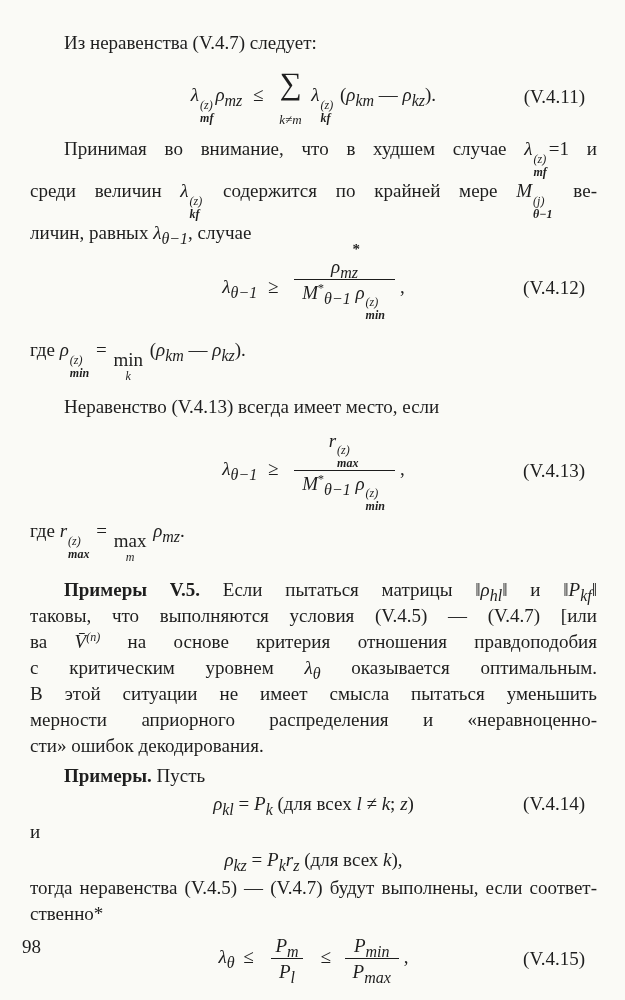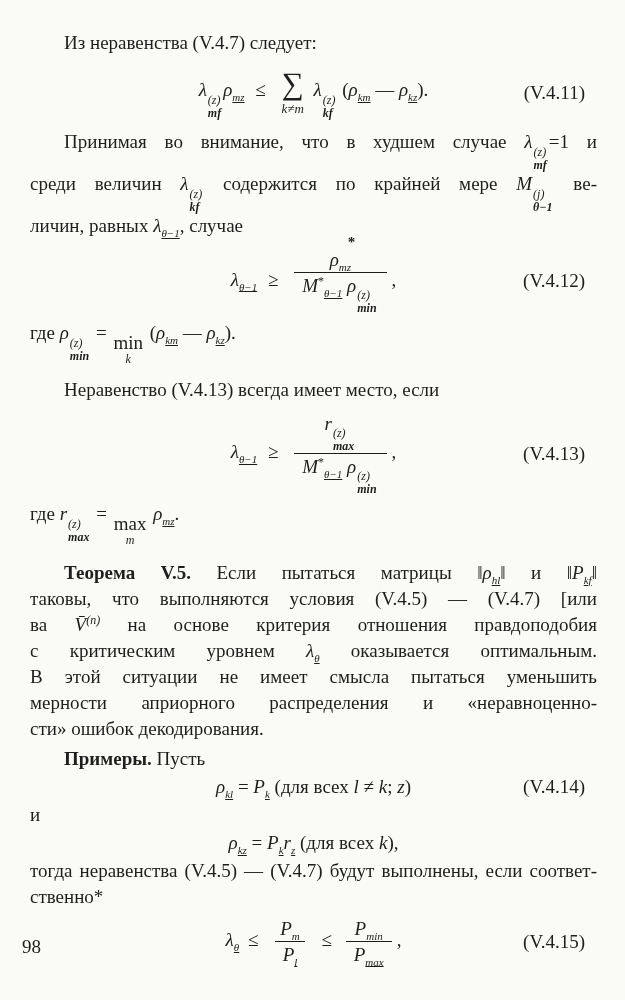--- a/index.html
+++ b/index.html
@@ -7,32 +7,32 @@
     width:625px;height:1000px;box-sizing:border-box;
     background:#fafaf6;color:#1e1e1e;
     font-family:"Liberation Serif","DejaVu Serif",serif;
     font-size:19px;line-height:26px;
     padding:30px 28px 0 30px;position:relative;overflow:hidden;
   }
   .ind{padding-left:34px;}
   .jl{text-align:justify;text-align-last:justify;}
   .b{font-weight:bold;}
   .v{font-style:italic;}
-  sub.s{font-size:11px;font-style:italic;line-height:0;text-decoration:underline;}
+  sub.s{font-size:16px;font-style:italic;line-height:0;}
   sup.p{font-size:12px;font-style:italic;line-height:0;}
   sup.r{font-size:12px;font-style:normal;line-height:0;}
   .ss{display:inline-flex;flex-direction:column;align-items:flex-start;line-height:1;vertical-align:-8px;margin:0 2px 0 1px;}
   .ss span{font-size:12px;font-style:italic;}
   .ss .t{margin-bottom:1px;}
   .limop{display:inline-flex;flex-direction:column;align-items:center;line-height:1;vertical-align:-10px;margin:0 2px;}
   .limop .op{font-size:19px;font-style:normal;}
   .limop .under{font-size:12px;font-style:italic;margin-top:1px;}
   .sum{display:inline-flex;flex-direction:column;align-items:center;line-height:1;vertical-align:middle;margin:0 5px;}
   .sum .sig{font-size:31px;}
-  .sum .under{font-size:13px;font-style:italic;margin-top:3px;}
+  .sum .under{font-size:13px;font-style:italic;margin-top:14px;}
   .frac{display:inline-flex;flex-direction:column;align-items:center;vertical-align:middle;margin:0 5px;line-height:1.15;position:relative;}
   .frac .num{padding:0 8px 1px;}
   .frac .den{border-top:1.4px solid #1c1c1c;padding:2px 8px 0;}
   .eqrow{position:relative;text-align:center;margin:9px 0;}
   .eqlabel{position:absolute;right:12px;top:50%;transform:translateY(-50%);font-style:normal;}
   .artifact{position:absolute;top:-15px;left:58%;font-size:15px;font-weight:bold;font-style:normal;}
   .pagenum{position:absolute;left:22px;bottom:40px;}
 </style>
 </head>
 <body>
@@ -87,21 +87,21 @@
     <span class="artifact">*</span>
     <span class="num"><span class="v">ρ</span><sub class="s">mz</sub></span>
     <span class="den"><span class="v">M</span><sup class="r">*</sup><sub class="s">θ−1</sub>&nbsp;<span class="v">ρ</span><span class="ss" style="vertical-align:-7px">
           <span class="t">(z)</span>
           <span class="b">min</span>
         </span></span>
   </span><span>,</span>
   <span class="eqlabel">(V.4.12)</span>
 </div>
 
-<div style="margin:6px 0 2px;">
+<div style="margin:16px 0 2px;">
   <span>где </span><span class="v">ρ</span><span class="ss">
       <span class="t">(z)</span>
       <span class="b">min</span>
     </span><span> = </span><span class="limop">
       <span class="op">min</span>
       <span class="under">k</span>
     </span>&nbsp;<span>(</span><span class="v">ρ</span><sub class="s">km</sub><span> — </span><span class="v">ρ</span><sub class="s">kz</sub><span>).</span>
 </div>
 
 <div class="ind" style="margin-top:12px;">
@@ -129,21 +129,21 @@
       <span class="t">(z)</span>
       <span class="b">max</span>
     </span><span> = </span><span class="limop">
       <span class="op">max</span>
       <span class="under">m</span>
     </span>&nbsp;<span class="v">ρ</span><sub class="s">mz</sub><span>.</span>
 </div>
 
 <div style="margin-top:14px;">
   <div class="ind jl">
-    <span class="b">Теорема V.5.</span><span> Если пытаться матрицы </span><span>‖</span><span class="v">ρ</span><sub class="s">hl</sub><span>‖ и ‖</span><span class="v">P</span><sub class="s">kf</sub><span>‖</span>
+    <span class="b">Примеры V.5.</span><span> Если пытаться матрицы </span><span>‖</span><span class="v">ρ</span><sub class="s">hl</sub><span>‖ и ‖</span><span class="v">P</span><sub class="s">kf</sub><span>‖</span>
   </div>
   <div class="jl"><span>таковы, что выполняются условия (V.4.5) — (V.4.7) [или</span></div>
   <div class="jl">
     <span>ва </span><span class="v">V̄</span><sup class="p">(n)</sup><span> на основе критерия отношения правдоподобия</span>
   </div>
   <div class="jl">
     <span>с критическим уровнем </span><span class="v">λ</span><sub class="s">θ</sub><span> оказывается оптимальным.</span>
   </div>
   <div class="jl"><span>В этой ситуации не имеет смысла пытаться уменьшить</span></div>
   <div class="jl"><span>мерности априорного распределения и «неравноценно-</span></div>

